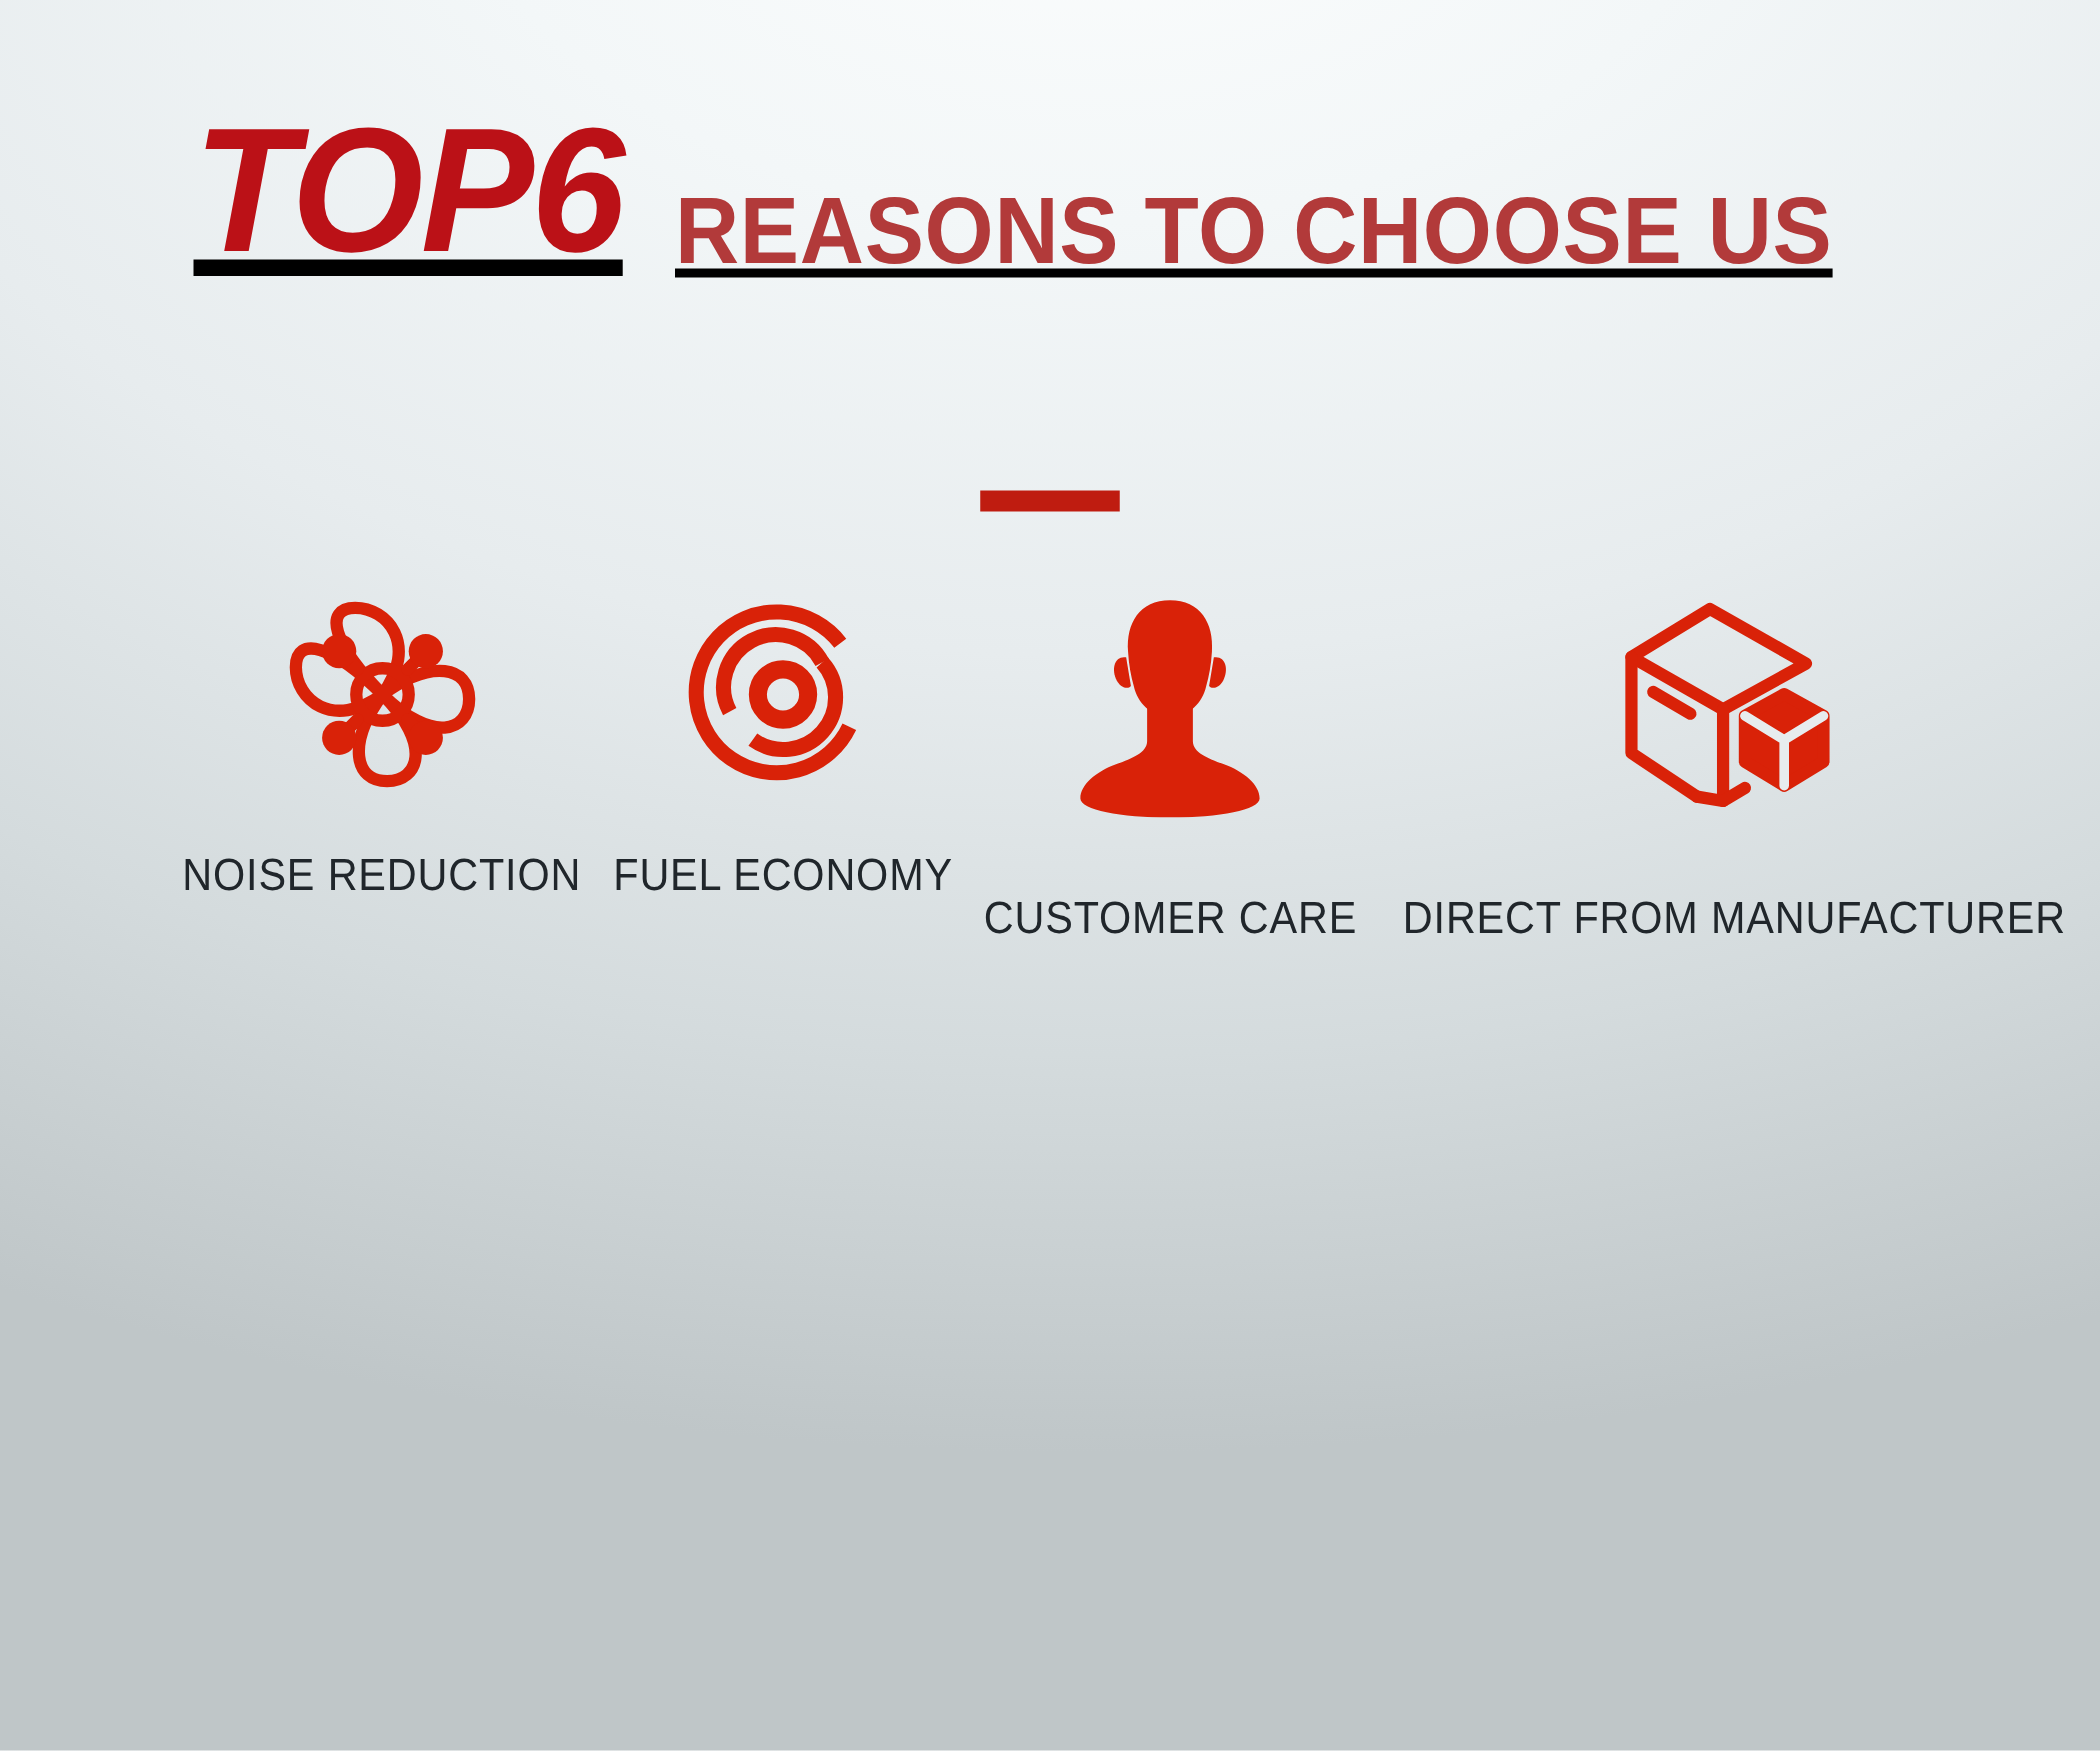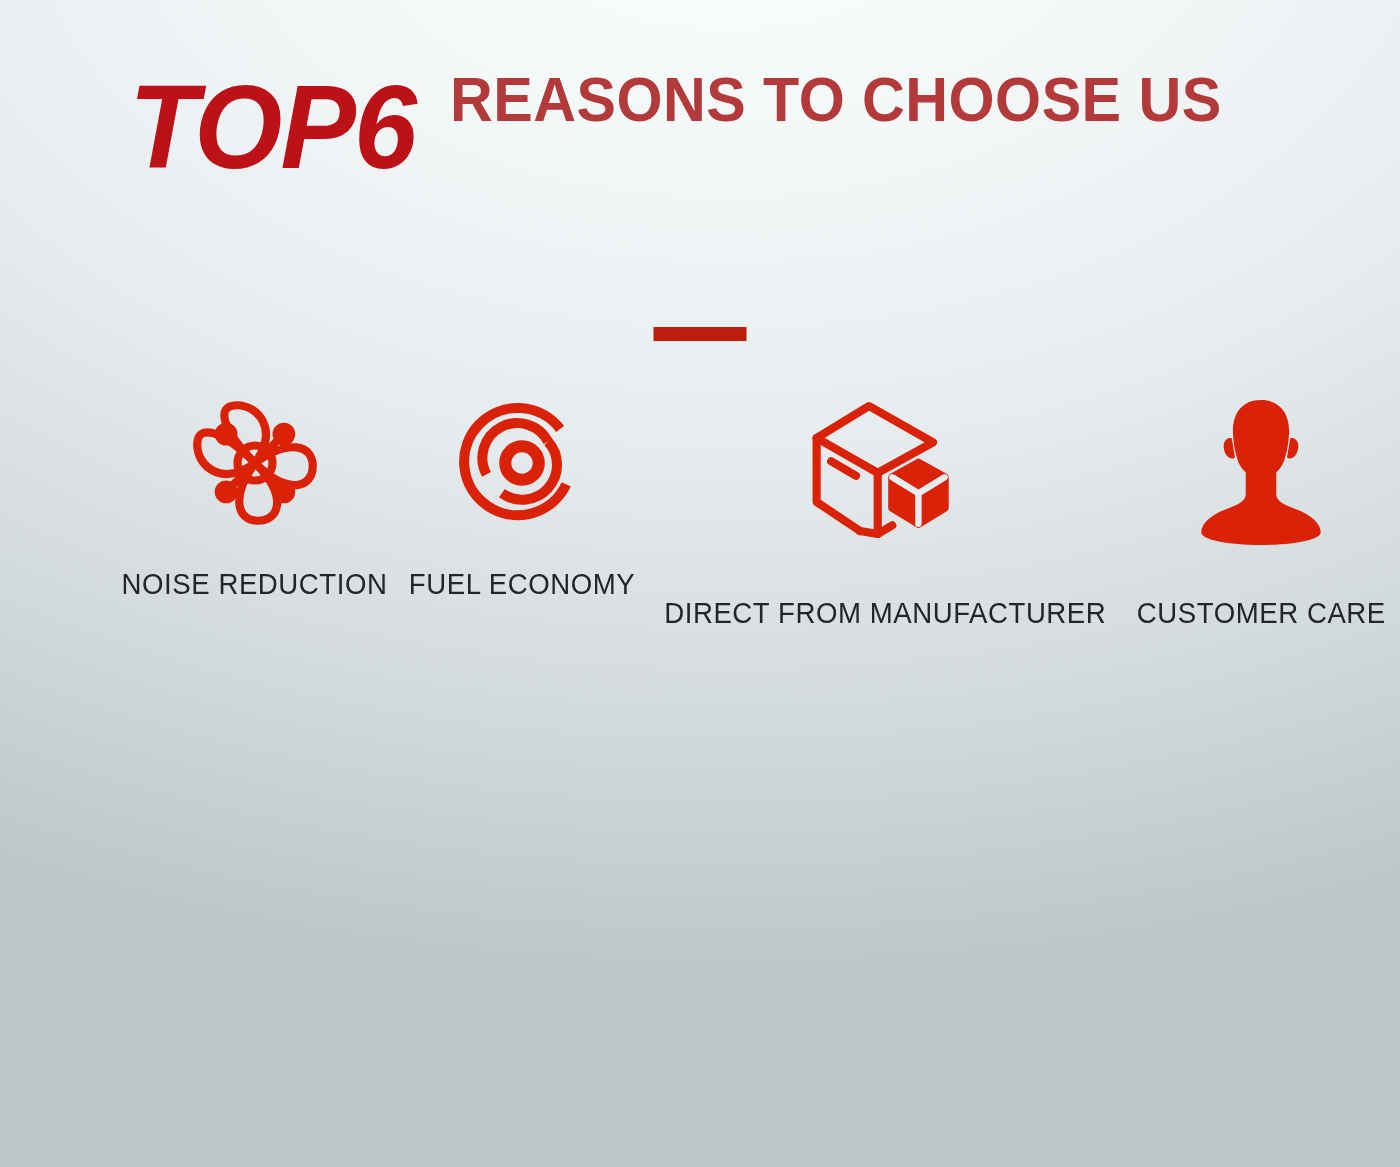--- a/index.html
+++ b/index.html
@@ -11,21 +11,21 @@
   }
   body {
     background:
       radial-gradient(120% 95% at 52% -12%, #fdfefe 0%, #f3f7f8 26%, #e7ecee 52%, #d4dbdd 76%, #bfc6c8 100%);
   }
   .poster { position:relative; width:1400px; height:1167px; }
 
   
   .heading {
     position:absolute; left:0; top:68px; width:1400px;
-    display:flex; align-items:flex-start; justify-content:center;
+    display:flex; align-items:flex-end; justify-content:center;text-decoration:underline;
   }
   .heading-top {
     font-family:"Liberation Sans", sans-serif;
     font-weight:700; font-style:italic;
     font-size:118px; line-height:1;
     letter-spacing:-2px;
     color:#bb1117;
     transform:scaleX(0.96);
     transform-origin:left bottom;
   }
@@ -122,54 +122,54 @@
           <path d="M69.5 34 A 26 26 0 0 1 35 72.5"></path>
           <circle cx="50" cy="50" r="12.5" stroke-width="9"></circle>
         </svg>
       </div>
       <div class="label">FUEL ECONOMY</div>
     </div>
 
 
     <div class="cell row2">
       <div class="icon-wrap">
+        <svg width="128" height="150" viewBox="0 0 100 118" fill="#d92208">
+
+          <path d="M50 4 C 34 4, 27 16, 28 31 C 28.4 38, 29.5 44, 31 49
+                   C 33 58, 40 65, 50 65 C 60 65, 67 58, 69 49
+                   C 70.5 44, 71.6 38, 72 31 C 73 16, 66 4, 50 4 Z"></path>
+
+          <path d="M27 34 C 21 33, 19 40, 22 46 C 24 50, 28 51, 29.5 49 Z"></path>
+          <path d="M73 34 C 79 33, 81 40, 78 46 C 76 50, 72 51, 70.5 49 Z"></path>
+
+          <path d="M38 60 L 38 78 C 38 84, 30 87, 22 90
+                   C 11 94, 3 101, 3 108 C 3 114, 24 118, 50 118
+                   C 76 118, 97 114, 97 108 C 97 101, 89 94, 78 90
+                   C 70 87, 62 84, 62 78 L 62 60 Z"></path>
+        </svg>
+      </div>
+      <div class="label">CUSTOMER CARE</div>
+    </div>
+
+    <div class="cell row2">
+      <div class="icon-wrap">
         <svg width="160" height="150" viewBox="0 0 110 100" fill="none" stroke="#d92208" stroke-width="5.6" stroke-linejoin="round" stroke-linecap="round">
 
           <path d="M8 28 L 44 6 L 88 31 L 50 52 Z"></path>
 
           <path d="M8 28 L 8 72 L 38 92"></path>
 
           <path d="M50 52 L 50 94"></path>
 
           <path d="M38 92 L 50 94 L 60 88"></path>
 
           <path d="M18 44 L 35 54" stroke-width="5.6"></path>
 
           <path d="M60 55 L 78 45 L 96 55 L 96 76 L 78 87 L 60 76 Z" fill="#d92208"></path>
           <path d="M60 55 L 78 66 L 96 55" stroke="#ffffff" stroke-opacity="0"></path>
           <path d="M60 55 L 78 66 L 96 55 M 78 66 L 78 87" stroke="#e7ecee" stroke-width="4.4"></path>
         </svg>
       </div>
       <div class="label">DIRECT FROM MANUFACTURER</div>
     </div>
 
-    <div class="cell row2">
-      <div class="icon-wrap">
-        <svg width="128" height="150" viewBox="0 0 100 118" fill="#d92208">
-
-          <path d="M50 4 C 34 4, 27 16, 28 31 C 28.4 38, 29.5 44, 31 49
-                   C 33 58, 40 65, 50 65 C 60 65, 67 58, 69 49
-                   C 70.5 44, 71.6 38, 72 31 C 73 16, 66 4, 50 4 Z"></path>
-
-          <path d="M27 34 C 21 33, 19 40, 22 46 C 24 50, 28 51, 29.5 49 Z"></path>
-          <path d="M73 34 C 79 33, 81 40, 78 46 C 76 50, 72 51, 70.5 49 Z"></path>
-
-          <path d="M38 60 L 38 78 C 38 84, 30 87, 22 90
-                   C 11 94, 3 101, 3 108 C 3 114, 24 118, 50 118
-                   C 76 118, 97 114, 97 108 C 97 101, 89 94, 78 90
-                   C 70 87, 62 84, 62 78 L 62 60 Z"></path>
-        </svg>
-      </div>
-      <div class="label">CUSTOMER CARE</div>
-    </div>
-
   </div>
 </div>
 
 </body></html>

